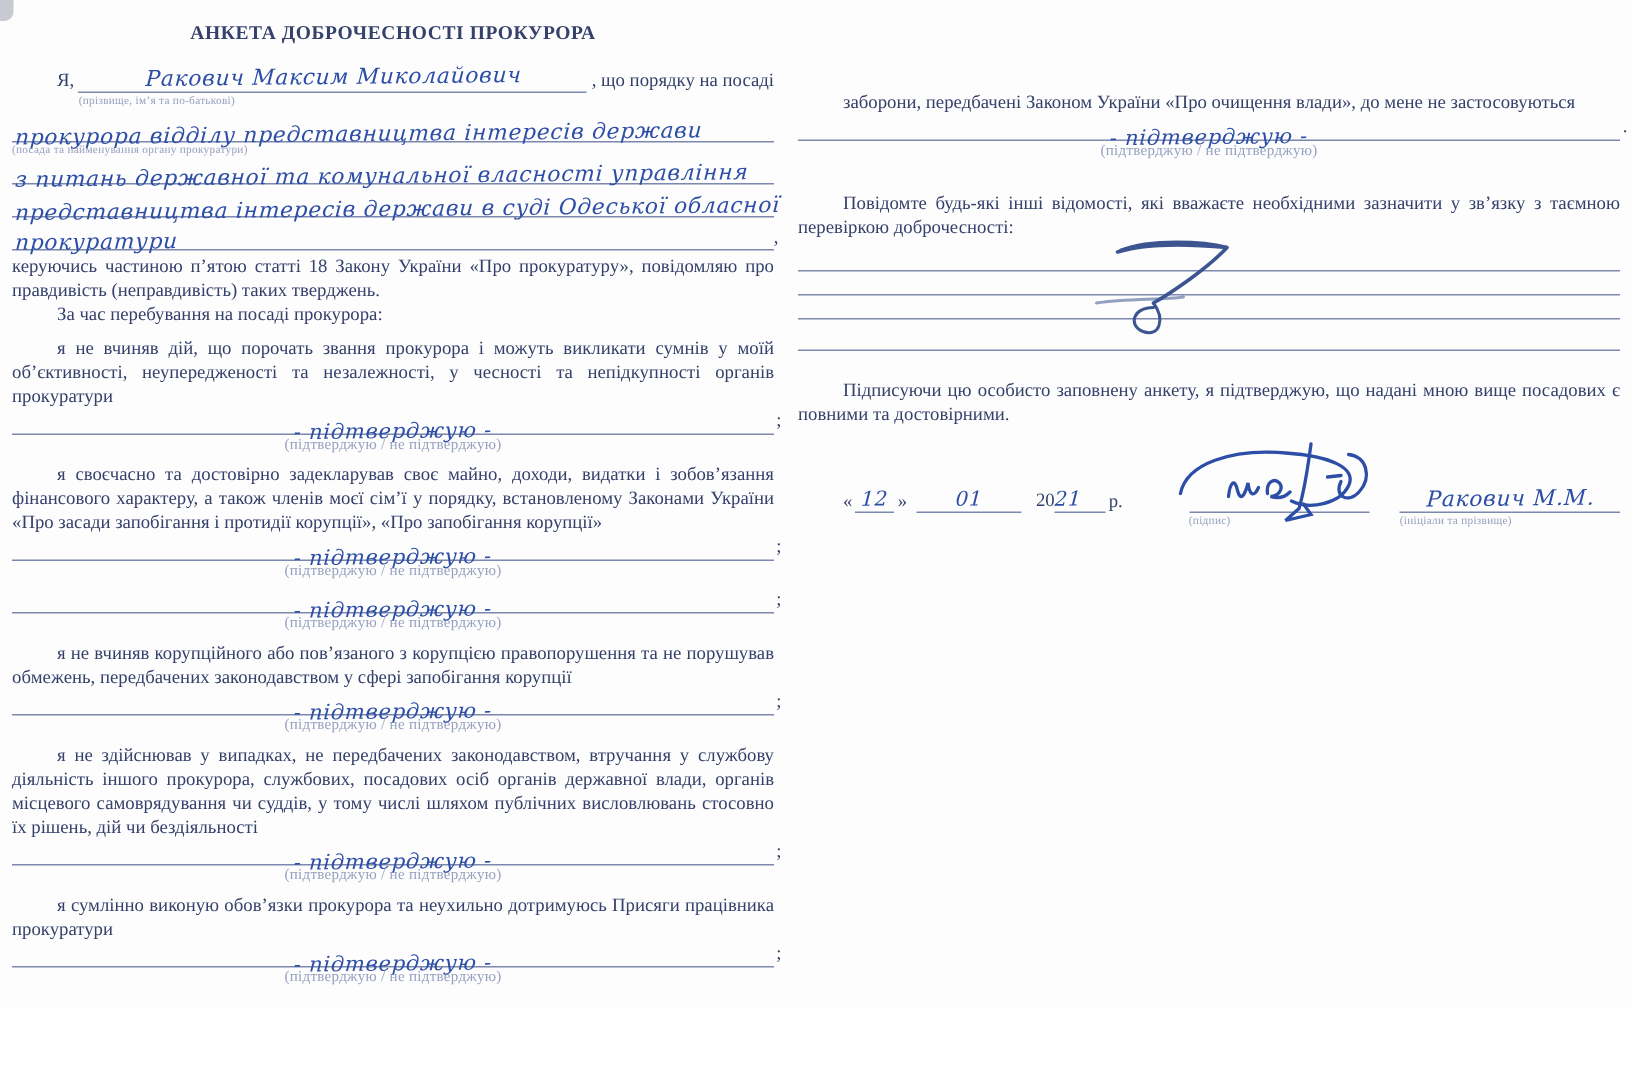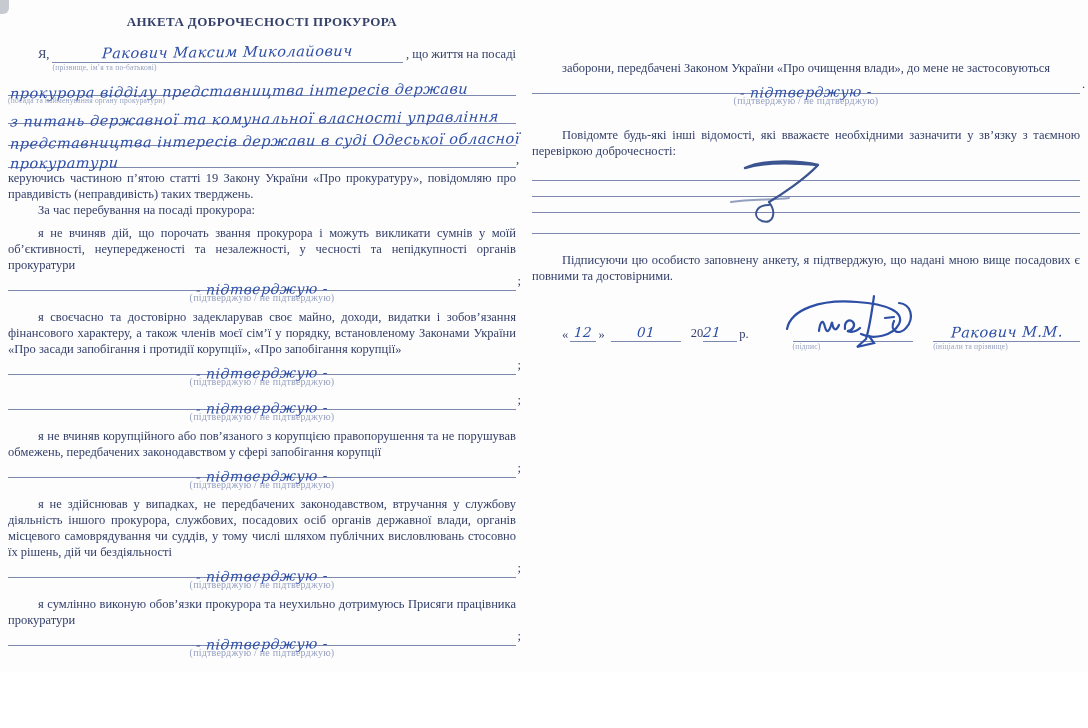--- a/index.html
+++ b/index.html
@@ -76,39 +76,39 @@
   <div class="col col-left">
 
     <div class="title">АНКЕТА ДОБРОЧЕСНОСТІ ПРОКУРОРА</div>
 
     <div class="intro">
       <span class="intro-prefix">Я,</span>
       <span class="blank name-blank">
         <span class="hw">Ракович Максим Миколайович</span>
         <span class="sub">(прізвище, ім’я та по-батькові)</span>
       </span>
-      <span>, що життя на посаді</span>
+      <span>, що порядку на посаді</span>
     </div>
 
     <div class="pos-line first">
       <span class="hw">прокурора відділу представництва інтересів держави</span>
       <span class="sub">(посада та найменування органу прокуратури)</span>
     </div>
     <div class="pos-line">
       <span class="hw">з питань державної та комунальної власності управління</span>
     </div>
     <div class="pos-line">
       <span class="hw">представництва інтересів держави в суді Одеської обласної</span>
     </div>
     <div class="pos-line">
       <span class="hw">прокуратури</span>
       <span class="punct">,</span>
     </div>
 
-    <p class="body noindent">керуючись частиною п’ятою статті 19 Закону України «Про прокуратуру», повідомляю про правдивість (неправдивість) таких тверджень.</p>
+    <p class="body noindent">керуючись частиною п’ятою статті 18 Закону України «Про прокуратуру», повідомляю про правдивість (неправдивість) таких тверджень.</p>
     <p class="body za-chas">За час перебування на посаді прокурора:</p>
 
     <div class="statement">
       <p class="body">я не вчиняв дій, що порочать звання прокурора і можуть викликати сумнів у моїй об’єктивності, неупередженості та незалежності, у чесності та непідкупності органів прокуратури</p>
       <div class="ans">
         <div class="ans-line">
           <span class="hw">- підтверджую -</span>
           <span class="punct">;</span>
         </div>
         <div class="ans-sub">(підтверджую / не підтверджую)</div>

